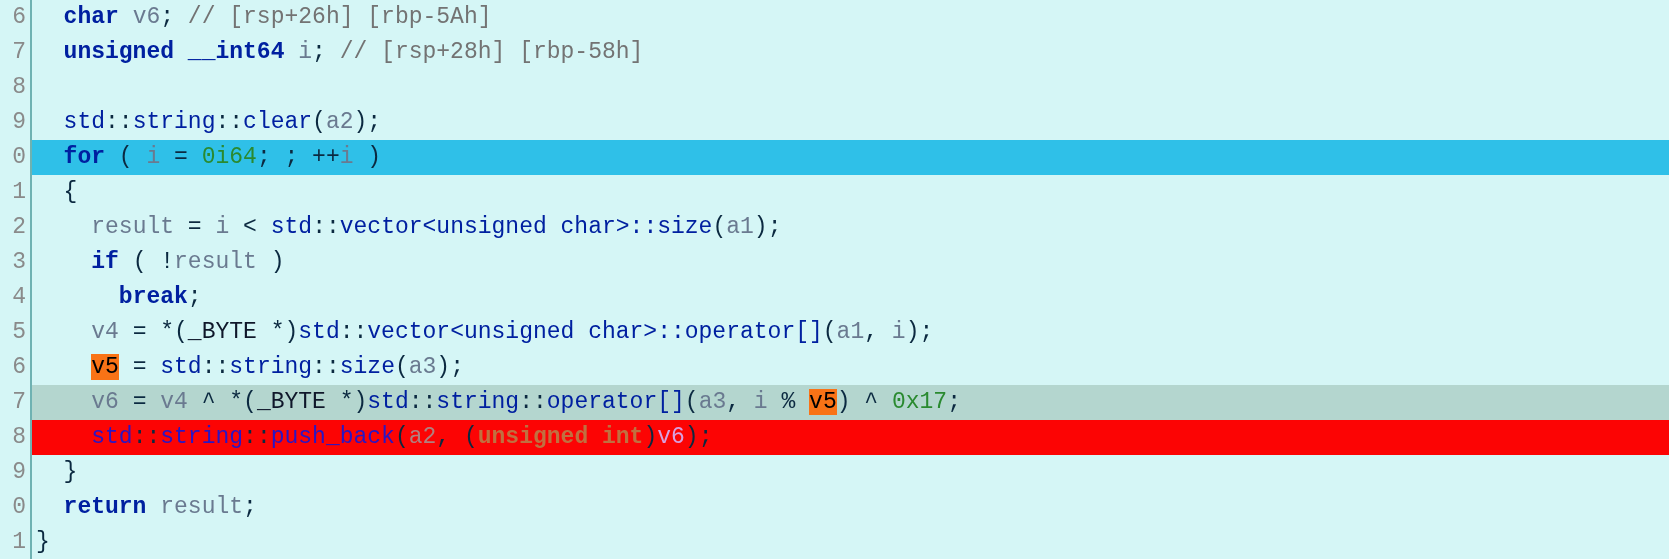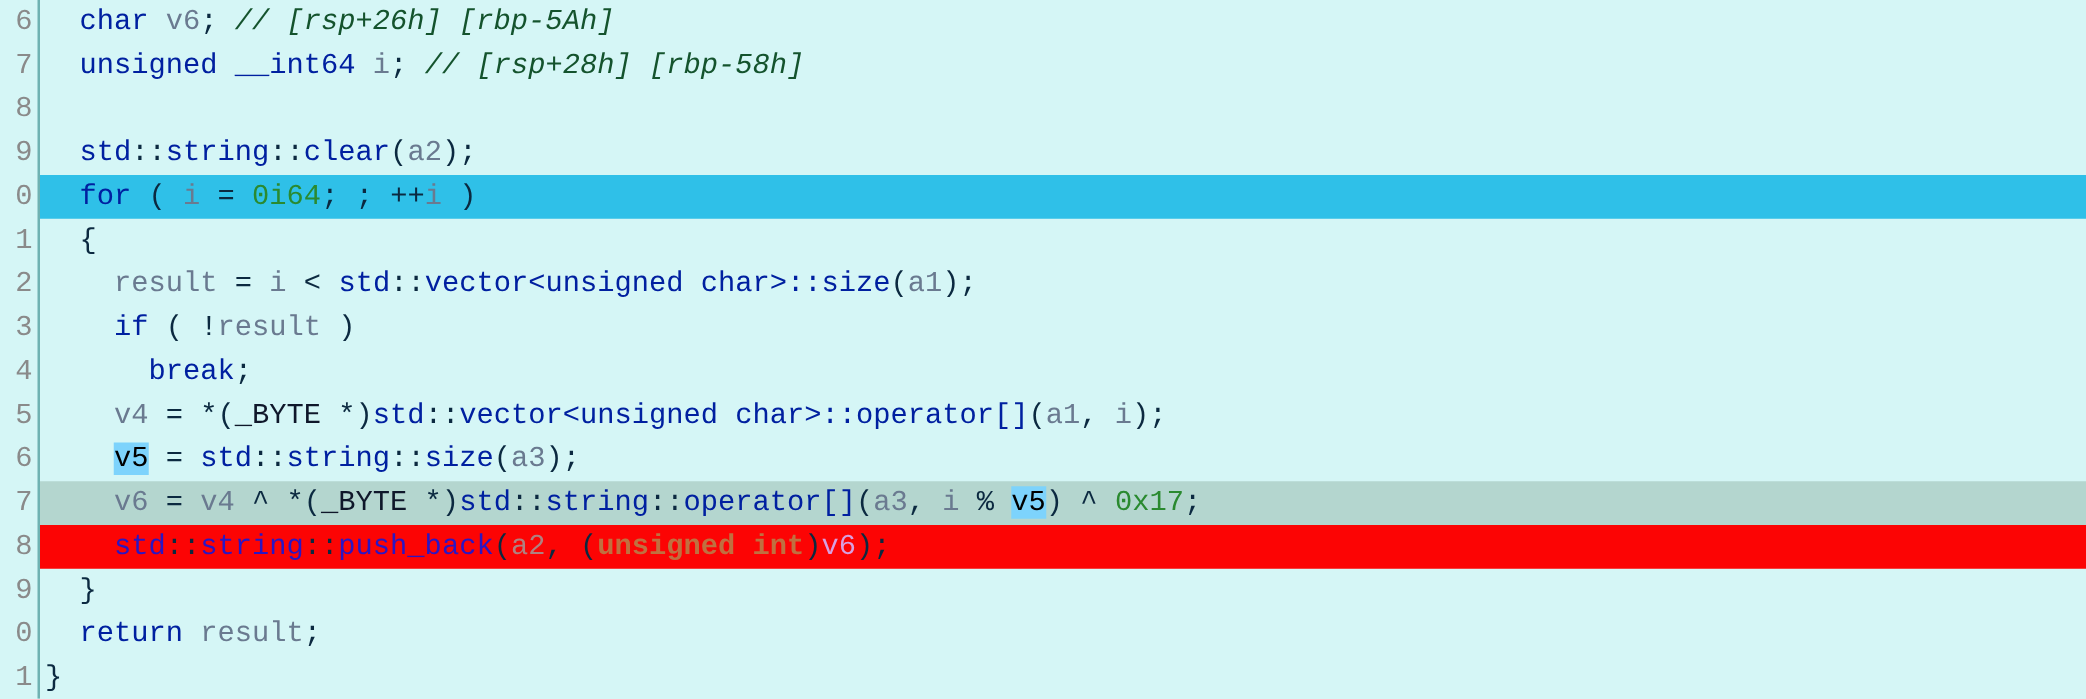--- a/index.html
+++ b/index.html
@@ -35,26 +35,26 @@
     overflow: hidden;
   }
   .line {
     height: 35px;
     padding-left: 4px;
     color: #0b2940;
   }
   .line.row-exec { background: #2fc0e8; }
   .line.row-cursor { background: #b4d6cf; }
   .line.row-bp { background: #fc0404; }
-  .tk-kw   { color: #0020a0; }
+  .tk-kw   { color: #0020a0; font-weight: bold; }
   .tk-id   { color: #6a7a90; }
   .tk-type { color: #0f172a; }
   .tk-num  { color: #2a8a30; }
-  .tk-cmt  { color: #14532d; font-style: italic; }
-  .tk-hl   { background: #7dd3fc; color: #000; }
+  .tk-cmt  { color: #737373; }
+  .tk-hl   { background: #f97316; color: #000; }
   .tk-func { color: #0020a0; }
   .tk-arg  { color: #6a7a90; }
   .tk-punc { color: #0b2940; }
   .tk-redkw { color: #2a16c4; }
   .tk-redid { color: #b08080; }
   .tk-redcast{ color: #c07040; font-weight: bold; }
   .tk-redv  { color: #d8a0e0; }
 </style>
 </head>
 <body>

